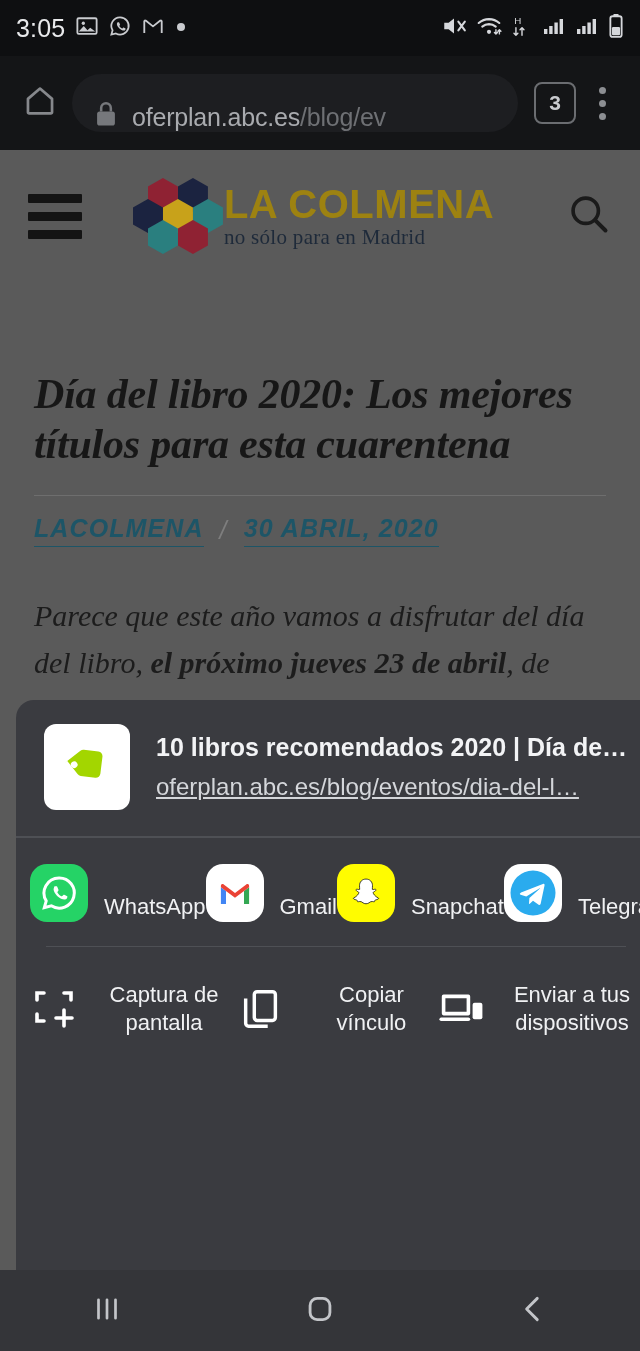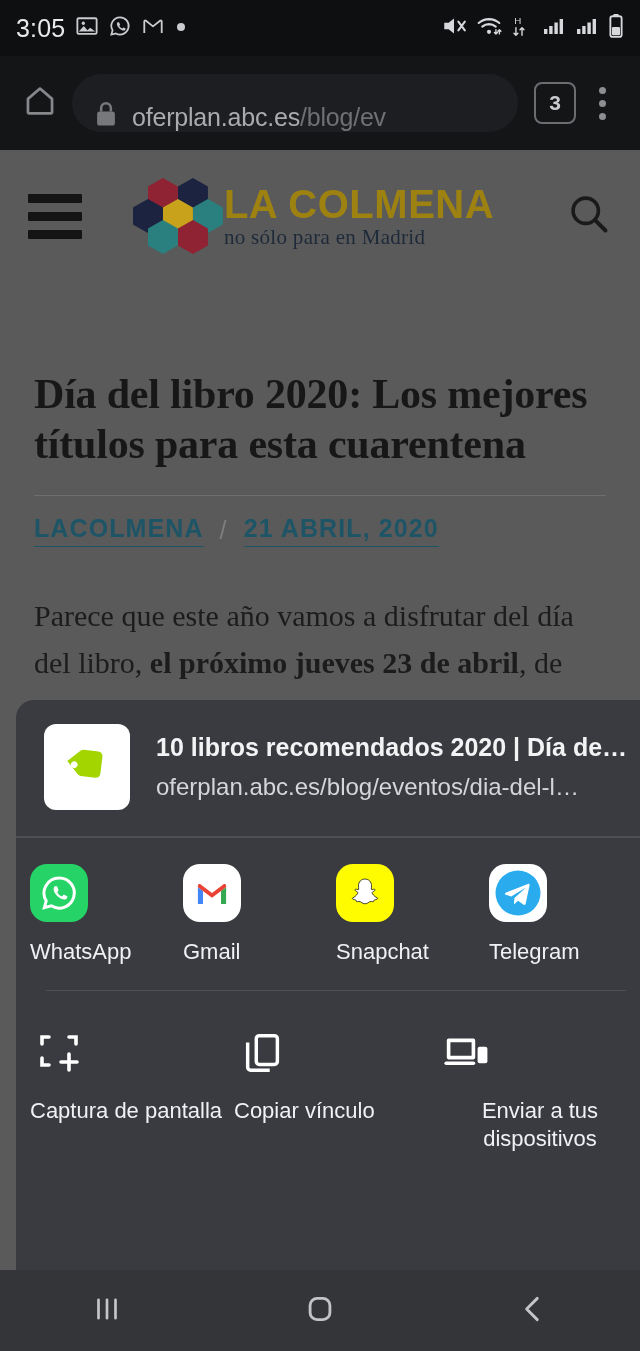--- a/index.html
+++ b/index.html
@@ -91,21 +91,21 @@
   #brand-title {
     font-size: 40px; font-weight: bold; letter-spacing: .5px;
     font-family: "Liberation Sans", sans-serif;
   }
   #brand-tagline {
     font-size: 21px; margin-top: -2px; letter-spacing: .3px;
     font-family: "Liberation Serif", serif;
   }
   #site-search { width: 60px; display: flex; justify-content: flex-end; }
 
-  #article { padding: 88px 34px 0 34px; }
+  #article { padding: 88px 34px 0 34px; font-style: italic; }
   #article-title {
     font-family: "Liberation Serif", serif;
     font-size: 42px; line-height: 1.18; color: #171717; font-weight: bold;
     letter-spacing: -.2px;
   }
   #meta-rule { height: 1px; background: #6e6e6e; margin: 26px 0 18px 0; }
   #byline { display: flex; align-items: center; gap: 16px; font-size: 25px; letter-spacing: 1.1px; font-weight: bold; }
   #byline .ln { color: #1d5567; border-bottom: 1px solid #1d5567; padding-bottom: 3px; }
   #byline .sep { color: #7e7e7e; font-weight: normal; }
   #body-text {
@@ -128,28 +128,28 @@
     width: 86px; height: 86px; background: #fff; border-radius: 12px;
     flex: 0 0 auto; display: flex; align-items: center; justify-content: center;
   }
   #preview-meta { flex: 1; min-width: 0; }
   #preview-title {
     color: #f2f3f5; font-size: 25px; font-weight: bold; white-space: nowrap;
     overflow: hidden; text-overflow: ellipsis; margin-bottom: 11px;
   }
   #preview-url {
     color: #d4d6da; font-size: 24px; white-space: nowrap;
-    overflow: hidden; text-overflow: ellipsis;
+    overflow: hidden; text-overflow: ellipsis; text-decoration: underline;
   }
   .divider-full { height: 1.5px; background: #4e5055; }
   .divider-inset { height: 1.5px; background: #4e5055; margin: 0 30px; }
 
   .tile-row { display: flex; padding: 22px 14px 20px 14px; }
   .tile {
-    flex: 1; display: flex; flex-direction: column; align-items: flex-start; gap: 16px;
+    flex: 1; display: flex; flex-direction: row; align-items: flex-end; gap: 16px;
   }
   .tile-label {
     color: #f0f1f3; font-size: 22px; text-align: center; line-height: 1.28;
   }
   .app-icon { width: 58px; height: 58px; border-radius: 17px; display: flex; align-items: center; justify-content: center; }
   .act-icon { width: 58px; height: 58px; display: flex; align-items: center; justify-content: center; }
   #apps-row { padding-top: 26px; padding-bottom: 24px; }
   #actions-row { padding-top: 32px; }
 
   
@@ -298,21 +298,21 @@
         </span>
       </div>
     </div>
 
     <div id="article">
       <h1 id="article-title">Día del libro 2020: Los mejores títulos para esta cuarentena</h1>
       <div id="meta-rule"></div>
       <div id="byline">
         <span class="ln">LACOLMENA</span>
         <span class="sep">/</span>
-        <span class="ln">21 ABRIL, 2020</span>
+        <span class="ln">30 ABRIL, 2020</span>
       </div>
       <p id="body-text">
         <span>Parece que este año vamos a disfrutar del día del libro, </span><b>el próximo jueves 23 de abril</b><span>, de</span>
       </p>
     </div>
   </div>
 
   <div id="share-sheet">
 
     <div id="preview">

